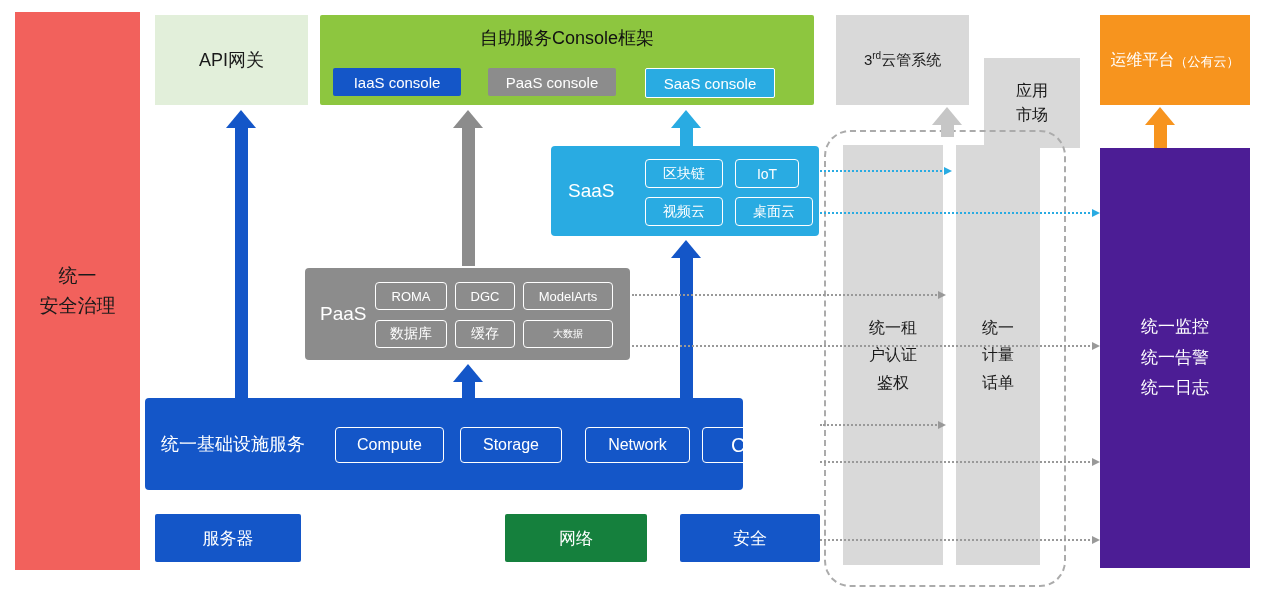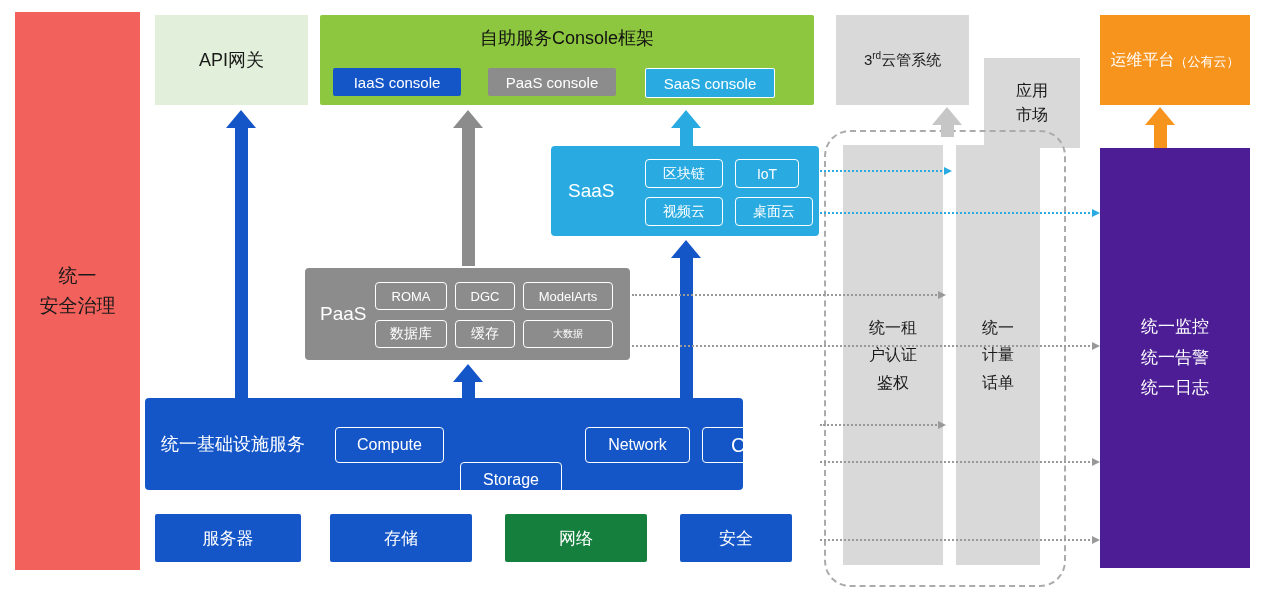--- a/index.html
+++ b/index.html
@@ -80,29 +80,28 @@
     <div class="chip" style="left:150px;top:14px;width:58px;height:26px;font-size:13px;">DGC</div>
     <div class="chip" style="left:218px;top:14px;width:88px;height:26px;font-size:13px;">ModelArts</div>
     <div class="chip" style="left:70px;top:52px;width:70px;height:26px;font-size:14px;">数据库</div>
     <div class="chip" style="left:150px;top:52px;width:58px;height:26px;font-size:14px;">缓存</div>
     <div class="chip" style="left:218px;top:52px;width:88px;height:26px;font-size:10px;">大数据</div>
   </div>
 
   <div class="abs" style="left:145px;top:398px;width:598px;height:92px;background:#1456C8;border-radius:4px;color:#fff;z-index:2;">
     <div style="position:absolute;left:16px;top:0;height:100%;display:flex;align-items:center;font-size:18px;">统一基础设施服务</div>
     <div class="chip" style="left:190px;top:29px;width:107px;height:34px;font-size:16px;">Compute</div>
-    <div class="chip" style="left:315px;top:29px;width:100px;height:34px;font-size:16px;margin-top:35px;">Storage</div>
+    <div class="chip" style="left:315px;top:29px;width:100px;height:34px;font-size:16px;">Storage</div>
     <div class="chip" style="left:440px;top:29px;width:103px;height:34px;font-size:16px;">Network</div>
     <div class="chip" style="left:557px;top:29px;width:98px;height:34px;font-size:20px;">CCE</div>
   </div>
 
   <div class="abs flexc" style="left:155px;top:514px;width:146px;height:48px;background:#1456C8;color:#fff;font-size:17px;border-radius:2px;">服务器</div>
-  <div class="abs flexc" style="left:330px;top:514px;width:142px;height:48px;background:#1456C8;color:#fff;font-size:17px;border-radius:2px;">存储</div>
   <div class="abs flexc" style="left:505px;top:514px;width:142px;height:48px;background:#15803d;color:#fff;font-size:17px;border-radius:2px;">网络</div>
-  <div class="abs flexc" style="left:680px;top:514px;width:112px;height:48px;background:#1456C8;color:#fff;font-size:17px;border-radius:2px;">安全</div>
+  <div class="abs flexc" style="left:680px;top:514px;width:140px;height:48px;background:#1456C8;color:#fff;font-size:17px;border-radius:2px;">安全</div>
 
   <div class="uparrow" style="left:226px;top:110px;width:30px;height:288px;color:#1456C8;">
     <div class="ah"></div>
     <div class="as"></div>
   </div>
   <div class="uparrow" style="left:453px;top:110px;width:30px;height:156px;color:#8C8C8C;">
     <div class="ah"></div>
     <div class="as"></div>
   </div>
   <div class="uparrow" style="left:671px;top:110px;width:30px;height:36px;color:#29ABE2;">

